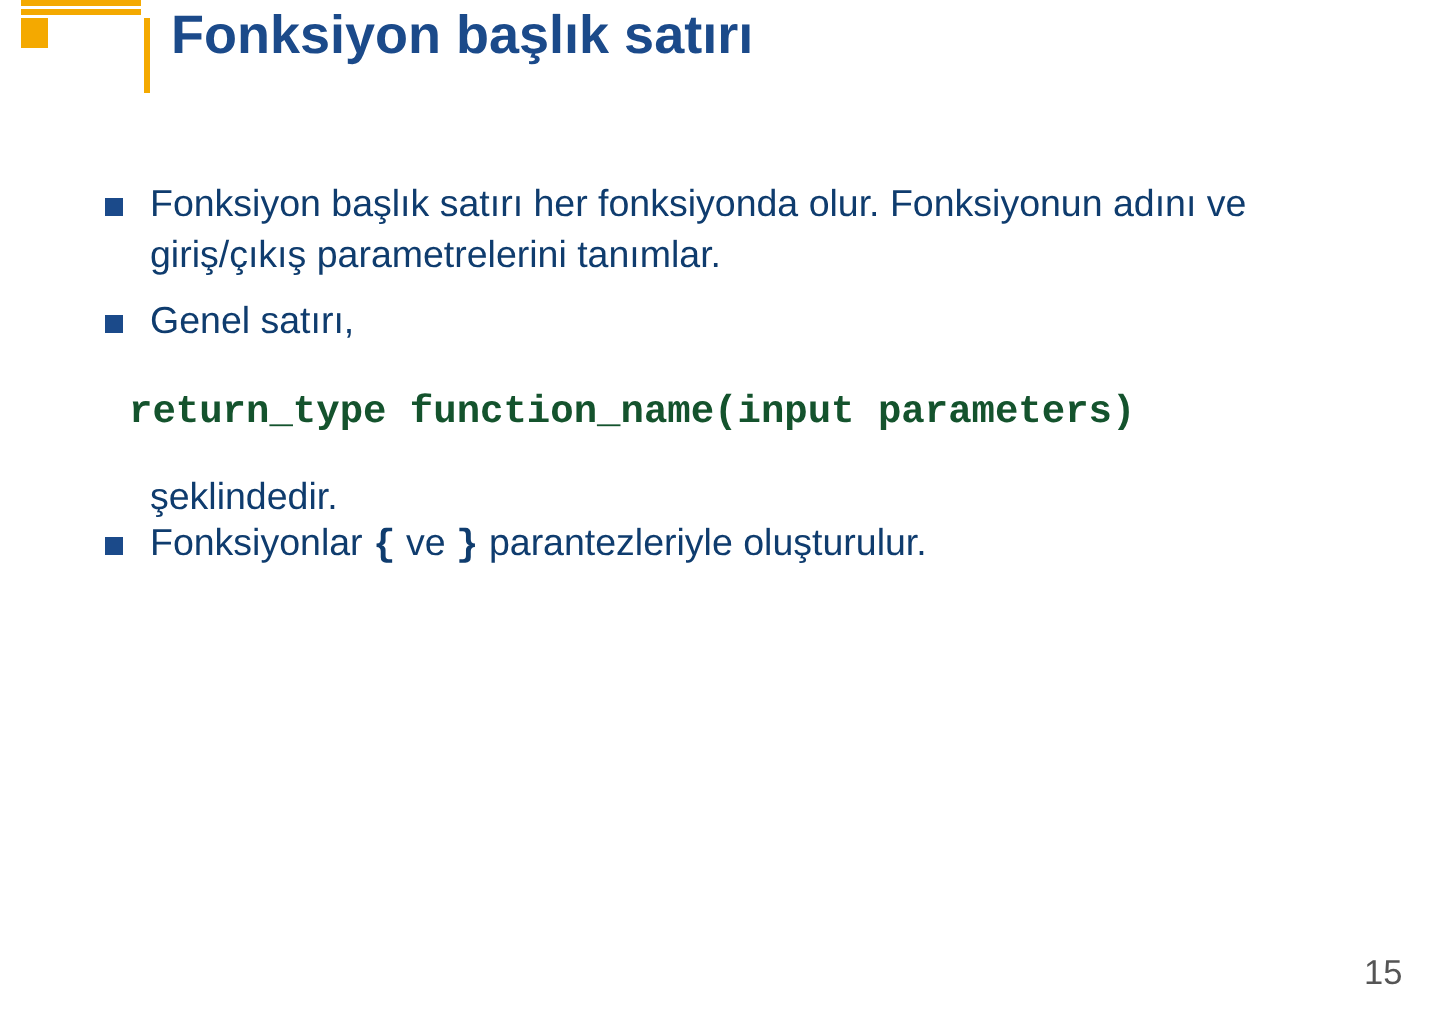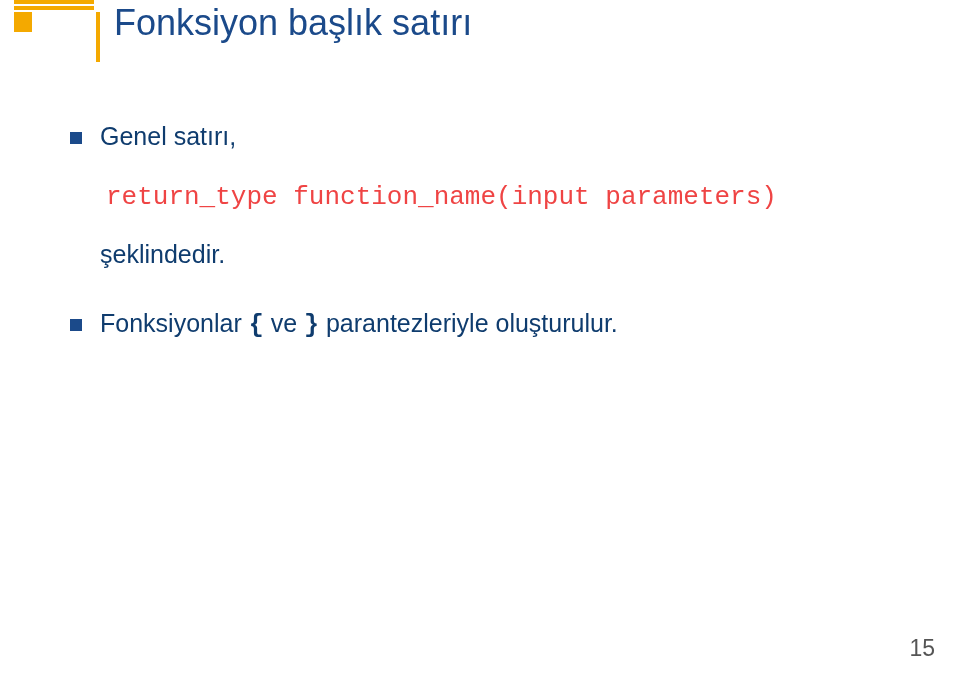--- a/index.html
+++ b/index.html
@@ -45,21 +45,21 @@
     background: #f4a900;
     position: absolute;
     left: 82px;
     top: 12px;
   }
   .slide-title {
     position: absolute;
     left: 100px;
     top: 2px;
     font-size: 36px;
-    font-weight: 400;
+    font-weight: 700;
     color: #1b4a8a;
     white-space: nowrap;
   }
   .body {
     position: absolute;
     left: 70px;
     top: 120px;
     width: 820px;
   }
   .bullet {
@@ -75,32 +75,31 @@
     background: #1b4a8a;
     flex: 0 0 12px;
     margin-top: 12px;
     margin-right: 18px;
   }
   .bullet .txt {
     flex: 1;
   }
   .code-line {
     font-family: "Courier New", Courier, monospace;
-    font-weight: normal;
+    font-weight: bold;
     font-size: 26px;
-    color: #ef4444;
-    margin-left: 36px;
+    color: #14532d;
+    margin-left: 16px;
     margin-top: 28px;
     margin-bottom: 28px;
     white-space: nowrap;
   }
   .indent-line {
     font-size: 25px;
     margin-left: 30px;
-    margin-bottom: 38px;
   }
   .mono-inline {
     font-family: "Courier New", Courier, monospace;
     font-weight: bold;
   }
   .page-num {
     position: absolute;
     right: 24px;
     bottom: 16px;
     font-size: 23px;
@@ -117,20 +116,24 @@
     <div class="orn-row">
       <div class="orn-sq"></div>
     </div>
     <div class="orn-vert"></div>
   </div>
   <div class="slide-title">Fonksiyon başlık satırı</div>
 </div>
 
 <div class="body">
 
+  <div class="bullet">
+    <div class="sq"></div>
+    <div class="txt">Fonksiyon başlık satırı her fonksiyonda olur. Fonksiyonun adını ve giriş/çıkış parametrelerini tanımlar.</div>
+  </div>
 
   <div class="bullet">
     <div class="sq"></div>
     <div class="txt">Genel satırı,</div>
   </div>
 
   <div class="code-line">return_type function_name(input parameters)</div>
 
   <div class="indent-line">şeklindedir.</div>
 

